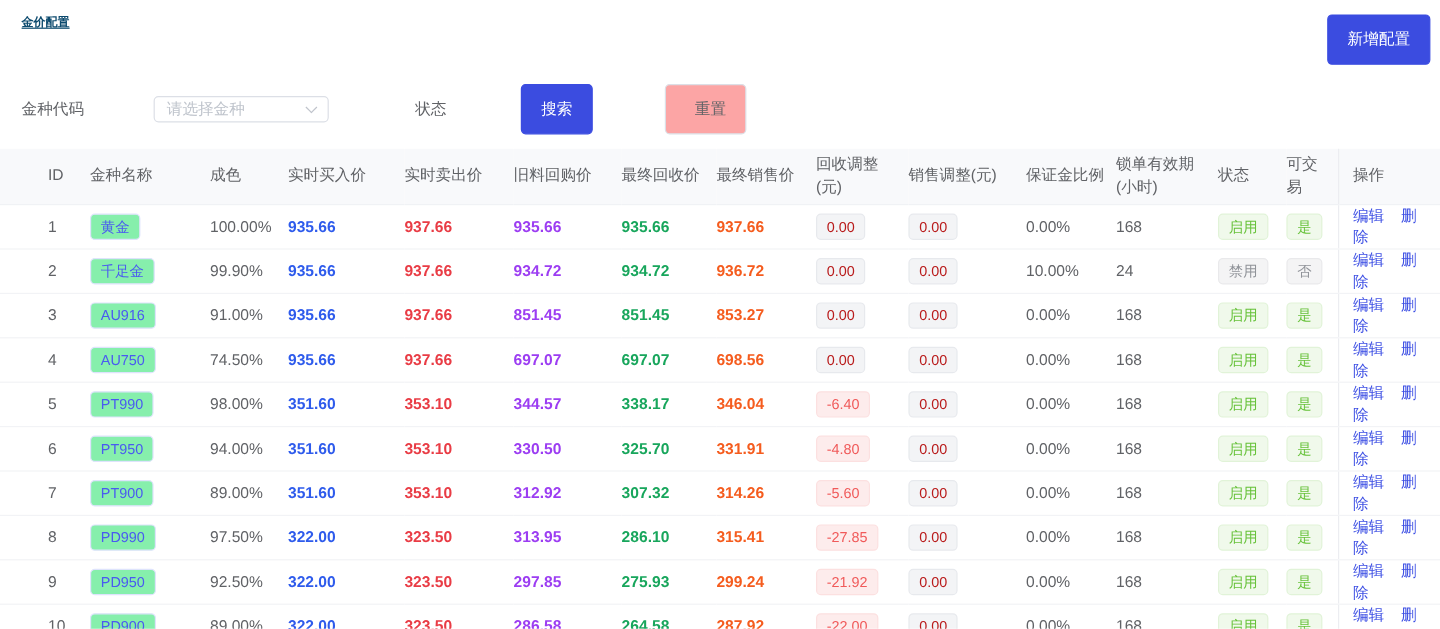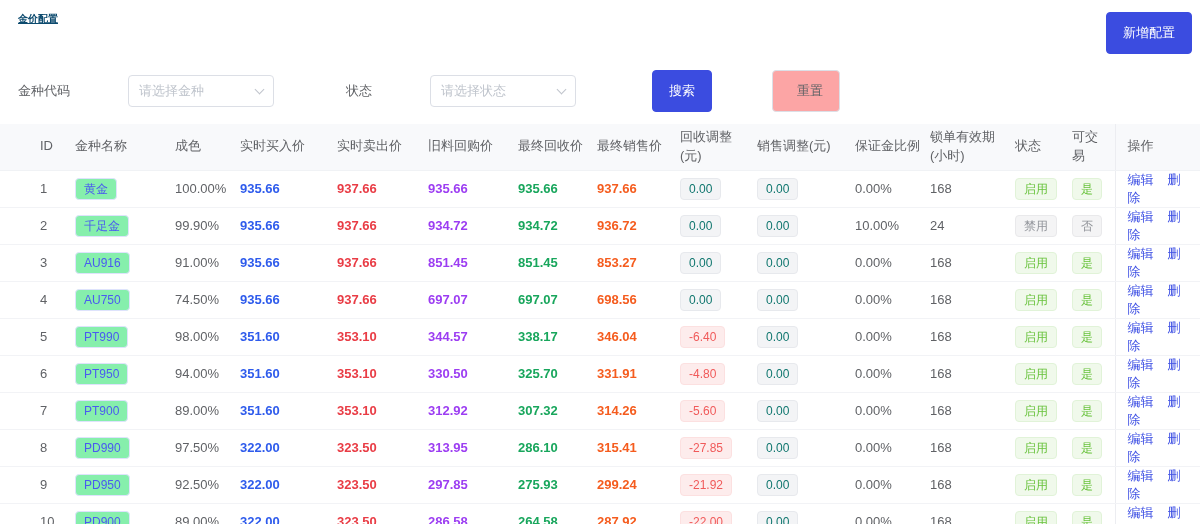--- a/index.html
+++ b/index.html
@@ -11,21 +11,21 @@
   .page-title { font-size:10px; font-weight:700; color:#0c4a6e;text-decoration:underline; }
   .btn { display:inline-block; border:none; border-radius:4px; font-size:13px; cursor:pointer;
          height:42px; line-height:28px; padding:0 16px; }
   .btn-primary { background:#3b4ce0; color:#fff; border:1px solid #3b4ce0; }
   .btn-plain { background:#fca5a5; color:#606266; border:1px solid #dcdfe6;padding-left:24px; }
 
   
   .filterbar { display:flex; align-items:center; margin:16px 18px 0 18px;gap:48px; }
   .filter-label { color:#606266; margin-right:10px; white-space:nowrap; }
   .select { position:relative; display:flex; align-items:center; justify-content:space-between;
-            width:146px; height:32px; border:1px solid #dcdfe6; border-radius:4px;
+            width:146px; height:22px; border:1px solid #dcdfe6; border-radius:4px;
             padding:0 10px; background:#fff; cursor:pointer; margin-right:24px; }
   .select .ph { color:#bfc4cc; }
   .chev { width:7px; height:7px; border-right:1px solid #c0c4cc; border-bottom:1px solid #c0c4cc;
           transform:rotate(45deg); margin-top:-4px; }
   .filterbar .btn-primary { margin-left:4px; }
   .filterbar .btn-plain  { margin-left:12px; }
 
   
   table { width:1200px; table-layout:fixed; border-collapse:collapse; margin-top:12px; }
   thead th { background:#f8f9fb; color:#606266; font-weight:400; text-align:left;
@@ -36,21 +36,21 @@
 
   .price { font-weight:700; }
   .c-buy  { color:#2e5bec; }
   .c-sell { color:#e93c45; }
   .c-old  { color:#9c3df2; }
   .c-rec  { color:#18a65c; }
   .c-sale { color:#f55c1e; }
 
   .pill { display:inline-block; font-size:12px; line-height:18px; padding:1px 8px; border-radius:4px; white-space:nowrap; }
   .pill-name    { background:#86efac; color:#4a5af0; border:1px solid #dee3fc; }
-  .pill-adj     { background:#f3f4f6; color:#0f766e; border:1px solid #e7e9ed; min-width:40px; text-align:center; }
+  .pill-adj     { background:#f3f4f6; color:#b91c1c; border:1px solid #e7e9ed; min-width:40px; text-align:center; }
   .pill-adj.neg { background:#fdecec; color:#f05a5a; border-color:#fce0e0; }
   .pill-success { background:#f0f9eb; color:#67c23a; border:1px solid #e1f3d8; }
   .pill-info    { background:#f4f4f5; color:#909399; border:1px solid #e9e9eb; }
 
   .op-link { color:#3e50e4; cursor:pointer; margin-right:14px; }
   .op-link:last-child { margin-right:0; }
 </style>
 </head>
 <body>
 
@@ -59,24 +59,20 @@
   <button class="btn btn-primary">新增配置</button>
 </div>
 
 <div class="filterbar">
   <span class="filter-label">金种代码</span>
   <div class="select">
     <span class="ph">请选择金种</span>
     <span class="chev"></span>
   </div>
   <span class="filter-label">状态</span>
-  <div class="select">
-    <span class="ph">请选择状态</span>
-    <span class="chev"></span>
-  </div>
   <button class="btn btn-primary">搜索</button>
   <button class="btn btn-plain">重置</button>
 </div>
 
 <table>
   <colgroup>
     <col style="width:75px">
       <col style="width:100px">
       <col style="width:65px">
       <col style="width:97px">

